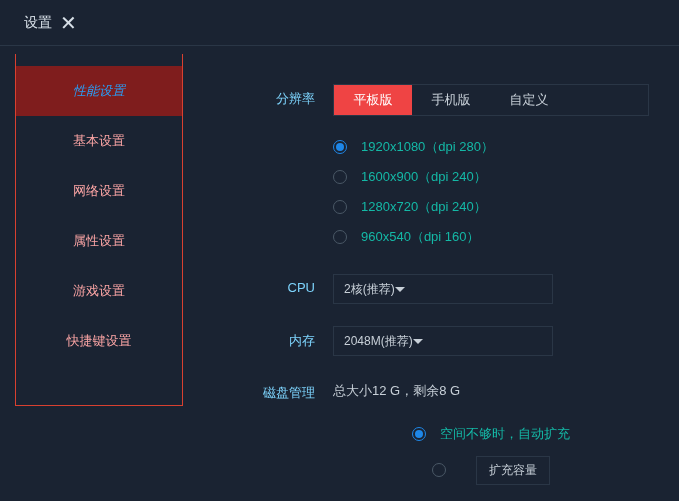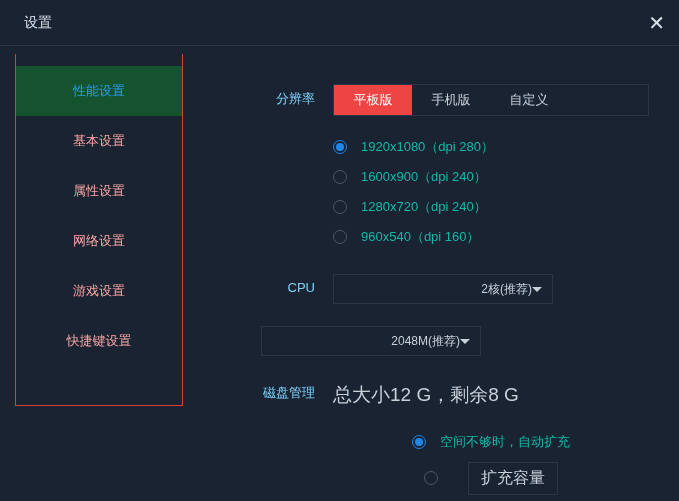--- a/index.html
+++ b/index.html
@@ -9,21 +9,20 @@
       background: #1a2332;
       font-family: "Microsoft YaHei", sans-serif;
       color: #c8d0d8;
       font-size: 13px;
       overflow: hidden;
     }
     .titlebar {
       height: 46px;
       display: flex;
       align-items: center;
-      justify-content: space-between;
       padding: 0 6px 0 24px;
       border-bottom: 1px solid #2a3646;
     }
     .title { color: #d8e0e8; font-size: 14px; }
     .close-btn { color: #d8e0e8; font-size: 20px; cursor: pointer; padding: 4px 8px; }
     .content {
       display: flex;
       height: calc(100% - 46px);
     }
     .sidebar {
@@ -38,22 +37,23 @@
     .sidebar-item {
       height: 50px;
       display: flex;
       align-items: center;
       justify-content: center;
       color: #fca5a5;
       cursor: pointer;
       font-size: 13px;
     }
     .sidebar-item.active {
-      background: #14532d;
+      background: #7f1d1d;
       color: #2a9cf5;
+      font-style: italic;
     }
     .main {
       flex: 1;
       padding: 38px 30px 20px 60px;
     }
     .row {
       display: flex;
       align-items: flex-start;
       margin-bottom: 22px;
     }
@@ -107,69 +107,69 @@
       top: 1.5px;
       left: 1.5px;
     }
     .radio-label { color: #14b8a6; font-size: 13px; }
     .select {
       width: 220px;
       height: 30px;
       border: 1px solid #2a3646;
       display: flex;
       align-items: center;
-      justify-content: flex-end;
+      justify-content: flex-start;
       padding: 0 10px;
       cursor: pointer;
     }
     .select-val { color: #c8d0d8; font-size: 12px; }
     .chevron-down {
       width: 0; height: 0;
       border-left: 5px solid transparent;
       border-right: 5px solid transparent;
       border-top: 5px solid #c8d0d8;
     }
-    .disk-info { color: #c8d0d8; font-size: 19px; padding-top: 4px; }
+    .disk-info { color: #c8d0d8; font-size: 13px; padding-top: 4px; }
     .disk-options { padding-top: 16px; }
     .disk-option {
       display: flex;
       align-items: center;
       height: 36px;
       justify-content: center;
     }
     .expand-btn {
       border: 1px solid #2a3646;
       padding: 5px 12px;
       margin-left: 16px;
       cursor: pointer;
       color: #c8d0d8;
-      font-size: 16px;
+      font-size: 12px;
     }
   </style>
 </head>
 <body>
 
 <div class="titlebar">
   <span class="title">设置</span>
   <span class="close-btn">✕</span>
 </div>
 
 <div class="content">
   <div class="sidebar">
     <div class="sidebar-item active">
         <span>性能设置</span>
       </div>
     <div class="sidebar-item">
         <span>基本设置</span>
       </div>
     <div class="sidebar-item">
+        <span>网络设置</span>
+      </div>
+    <div class="sidebar-item">
         <span>属性设置</span>
-      </div>
-    <div class="sidebar-item">
-        <span>网络设置</span>
       </div>
     <div class="sidebar-item">
         <span>游戏设置</span>
       </div>
     <div class="sidebar-item">
         <span>快捷键设置</span>
       </div>
   </div>
 
   <div class="main">
@@ -213,20 +213,21 @@
       <div class="row-label">CPU</div>
       <div class="row-content">
         <div class="select">
           <span class="select-val">2核(推荐)</span>
           <span class="chevron-down"></span>
         </div>
       </div>
     </div>
 
     <div class="row">
+      <div class="row-label">内存</div>
       <div class="row-content">
         <div class="select">
           <span class="select-val">2048M(推荐)</span>
           <span class="chevron-down"></span>
         </div>
       </div>
     </div>
 
     <div class="row">
       <div class="row-label">磁盘管理</div>

